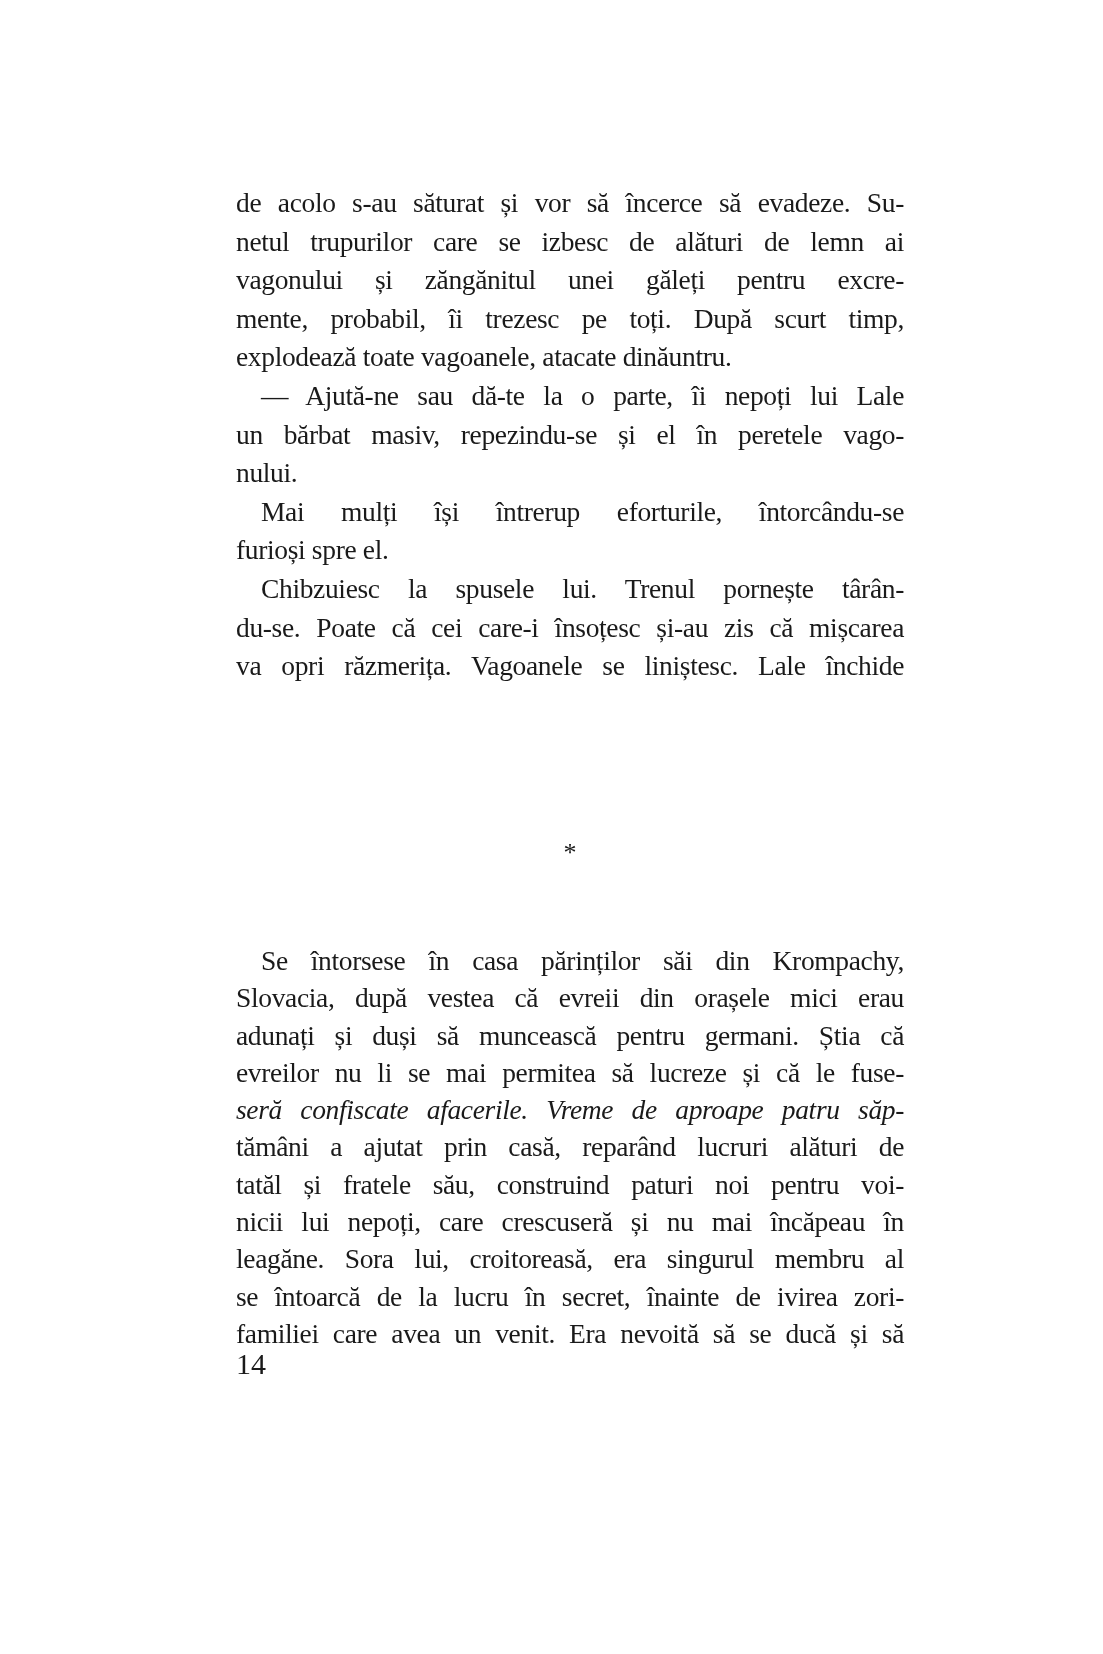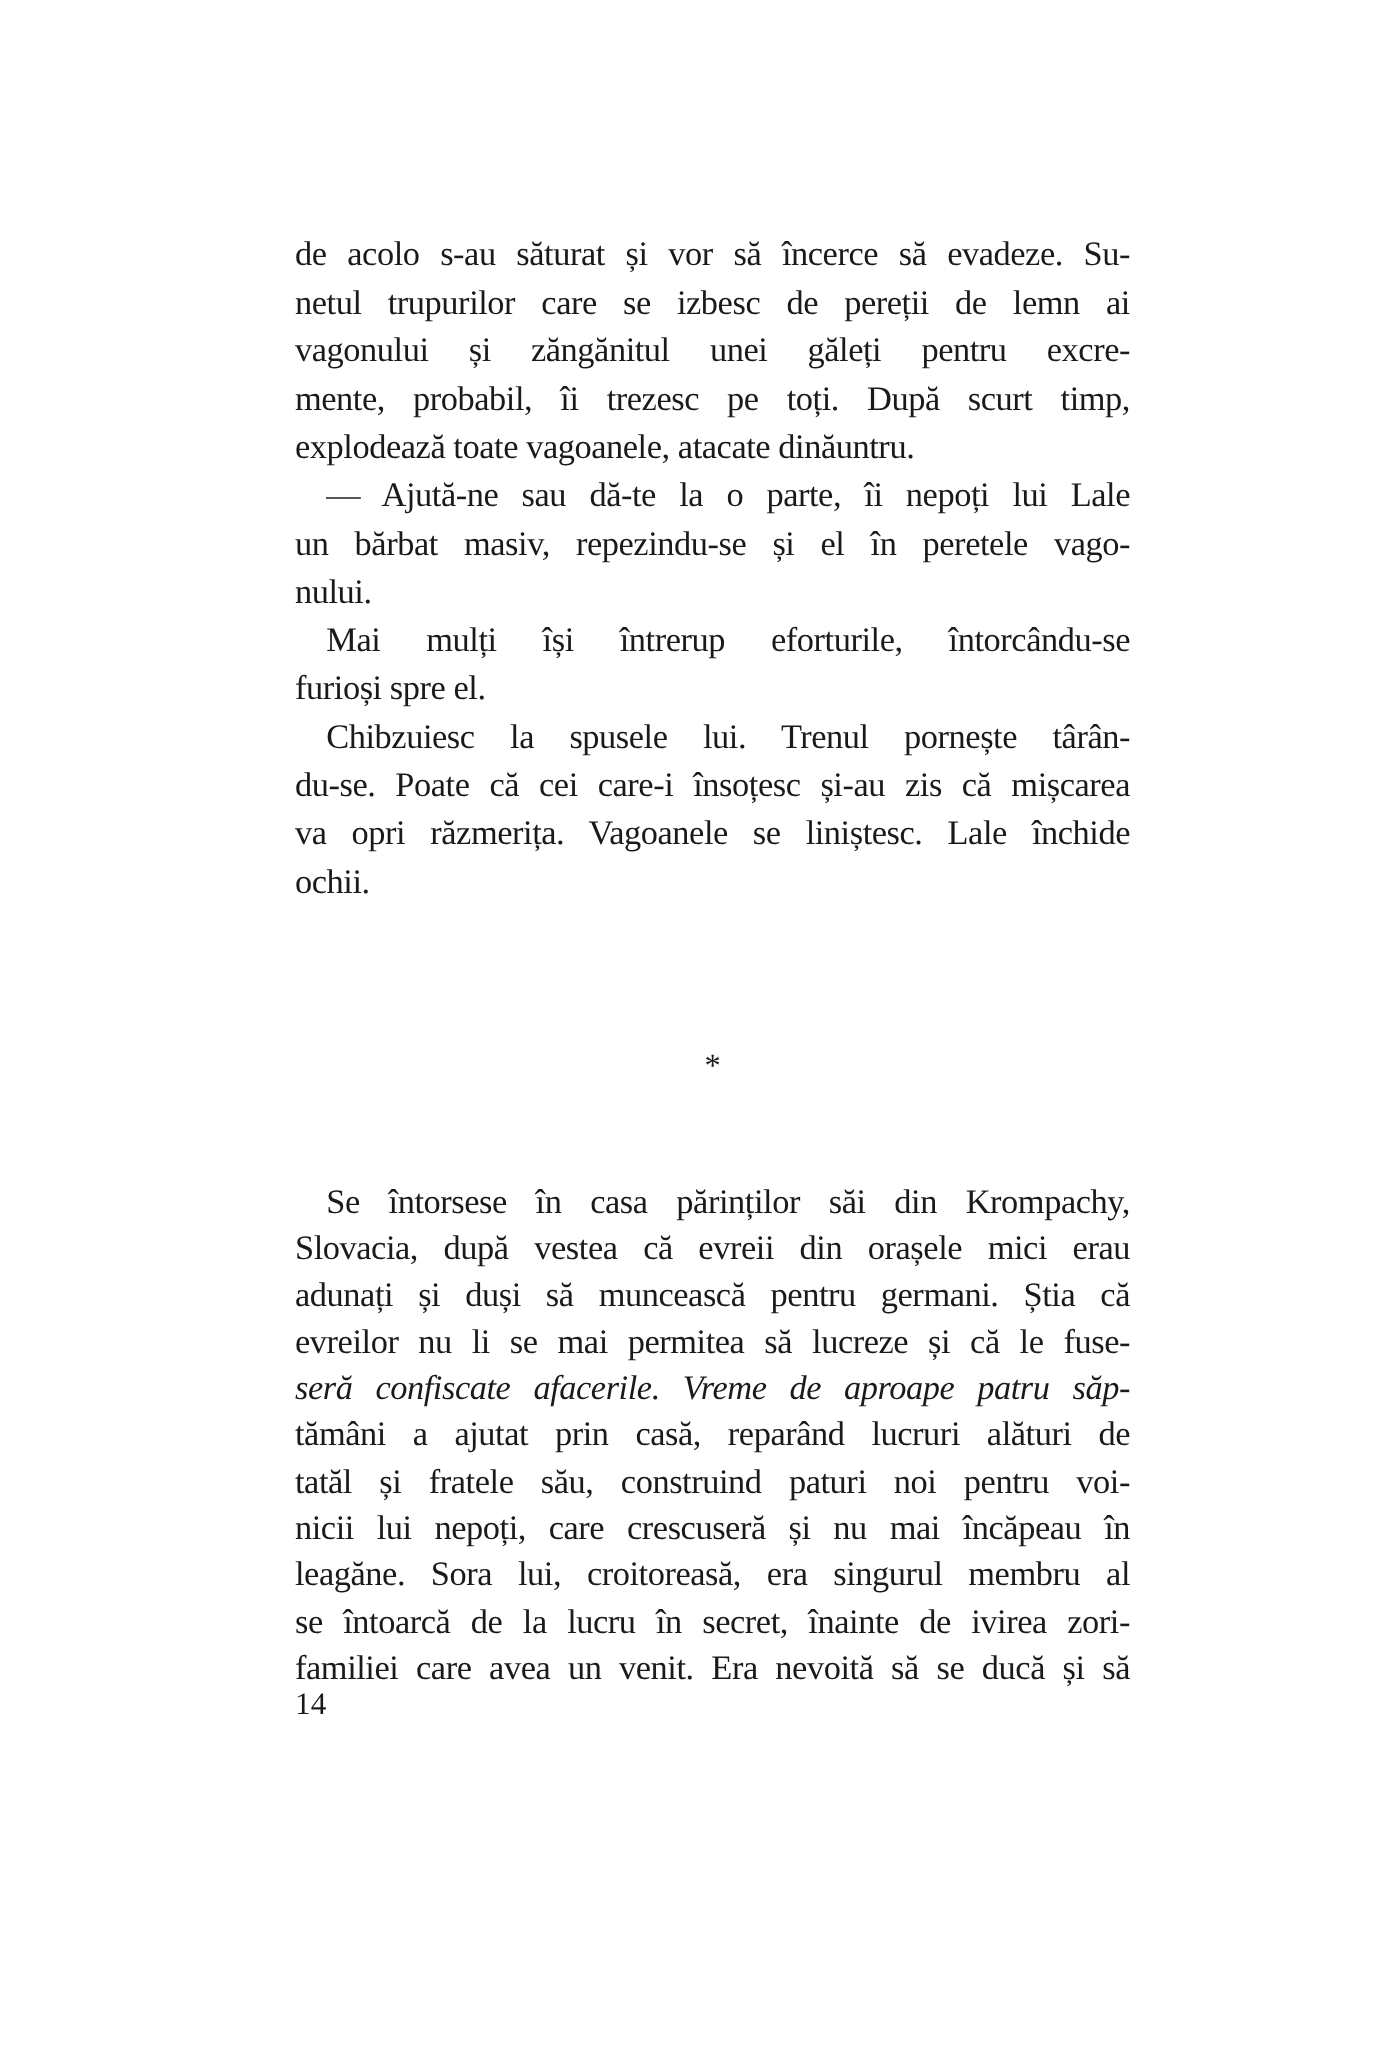--- a/index.html
+++ b/index.html
@@ -54,34 +54,34 @@
     width: 668px;
     top: 838px;
     text-align: center;
     font-size: 26px;
     line-height: 30px;
   }
   .page-number {
     position: absolute;
     left: 236px;
     top: 1346px;
-    font-size: 25px;
+    font-size: 30px;
     line-height: 36px;
   }
 </style>
 </head>
 <body>
 
 <div class="page">
 
   <div class="text-block section-1">
 
     <p class="para">
       <span class="line" style="white-space: nowrap;">de acolo s-au săturat și vor să încerce să evadeze. Su-</span>
-      <span class="line" style="white-space: nowrap;">netul trupurilor care se izbesc de pereții de lemn ai</span>
+      <span class="line" style="white-space: nowrap;">netul trupurilor care se izbesc de alături de lemn ai</span>
       <span class="line" style="white-space: nowrap;">vagonului și zăngănitul unei găleți pentru excre-</span>
       <span class="line" style="white-space: nowrap;">mente, probabil, îi trezesc pe toți. După scurt timp,</span>
       <span class="line last">explodează toate vagoanele, atacate dinăuntru.</span>
     </p>
 
     <p class="para">
       <span class="line" style="padding-left: 25px; white-space: nowrap;">— Ajută-ne sau dă-te la o parte, îi nepoți lui Lale</span>
       <span class="line" style="white-space: nowrap;">un bărbat masiv, repezindu-se și el în peretele vago-</span>
       <span class="line last">nului.</span>
     </p>
@@ -89,21 +89,20 @@
 
     <p class="para">
       <span class="line" style="padding-left: 25px; white-space: nowrap;">Mai mulți își întrerup eforturile, întorcându-se</span>
       <span class="line last">furioși spre el.</span>
     </p>
 
     <p class="para">
       <span class="line" style="padding-left: 25px; white-space: nowrap;">Chibzuiesc la spusele lui. Trenul pornește târân-</span>
       <span class="line" style="white-space: nowrap;">du-se. Poate că cei care-i însoțesc și-au zis că mișcarea</span>
       <span class="line" style="white-space: nowrap;">va opri răzmerița. Vagoanele se liniștesc. Lale închide</span>
-      <span class="line last">ochii.</span>
     </p>
   </div>
 
   <div class="separator">*</div>
 
   <div class="text-block section-2">
     <p class="para">
       <span class="line" style="padding-left: 25px; white-space: nowrap;">Se întorsese în casa părinților săi din Krompachy,</span>
       <span class="line" style="white-space: nowrap;">Slovacia, după vestea că evreii din orașele mici erau</span>
       <span class="line" style="white-space: nowrap;">adunați și duși să muncească pentru germani. Știa că</span>

